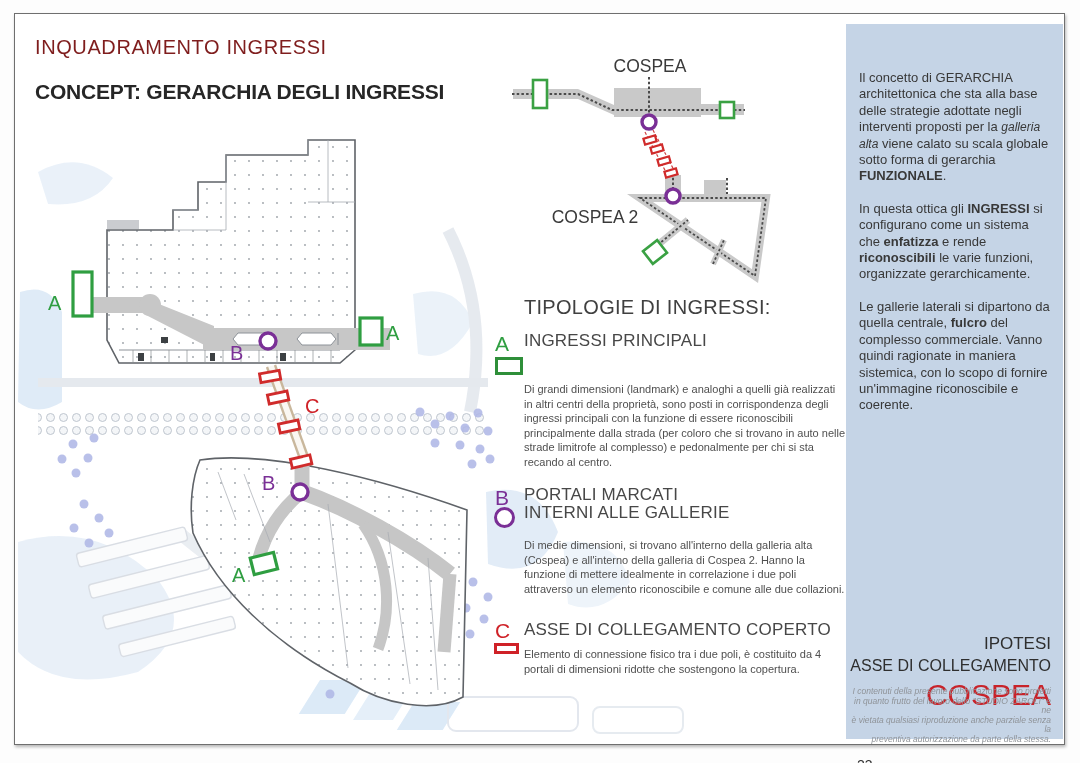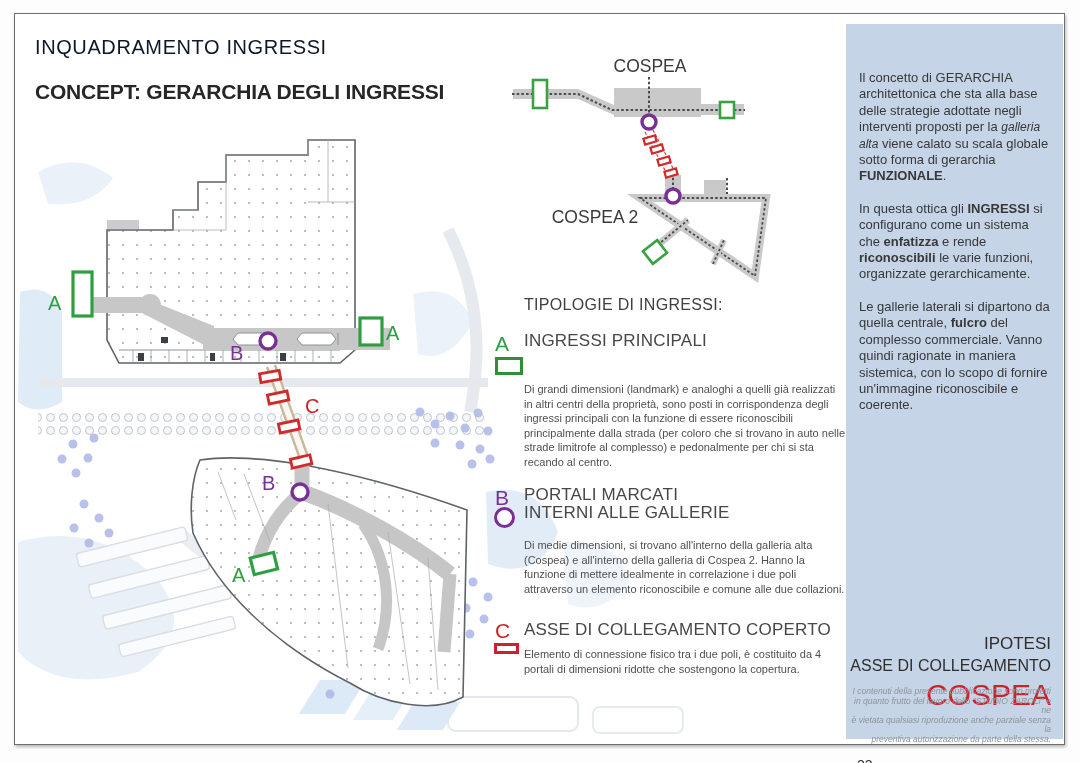--- a/index.html
+++ b/index.html
@@ -7,24 +7,24 @@
     width:1080px;height:763px;position:relative;background:#fdfdfd;
     font-family:"Liberation Sans", sans-serif;overflow:hidden;
   }
   .slide{
     position:absolute;left:14px;top:13px;width:1049px;height:730px;
     background:#ffffff;border:1px solid #6f6f6f;
     box-shadow:1px 2px 3px rgba(0,0,0,.28);
   }
   .abs{position:absolute;}
   
-  .page-title{left:35px;top:36px;font-size:20px;font-weight:500;letter-spacing:.6px;color:#0f172a;}
+  .page-title{left:35px;top:36px;font-size:20px;font-weight:500;letter-spacing:.6px;color:#7f1d1d;}
   .page-subtitle{left:35px;top:80px;font-size:21px;font-weight:bold;letter-spacing:-.2px;color:#262626;}
   
-  .legend-heading{left:524px;top:296px;font-size:16px;letter-spacing:.3px;color:#404040;}
+  .legend-heading{left:524px;top:296px;font-size:20px;letter-spacing:.3px;color:#404040;}
   .legend-letter{width:22px;font-size:21px;font-weight:500;}
   .legend-title{font-size:17px;line-height:18px;letter-spacing:.2px;color:#474747;}
   .legend-body{font-size:11px;line-height:14.5px;color:#4f4f4f;width:322px;}
   .green{color:#2f9e41;}
   .purple{color:#7a2f96;}
   .red{color:#cf2127;}
   .icon-rect-a{left:495px;top:357px;width:22px;height:12px;border:3px solid #2e8f39;background:#fff;}
   .icon-circle-b{left:494px;top:507px;width:15px;height:15px;border:3.5px solid #7a2f96;border-radius:50%;background:#fff;}
   .icon-rect-c{left:494px;top:643px;width:19px;height:5px;border:3px solid #cf2127;background:#fff;}
   

